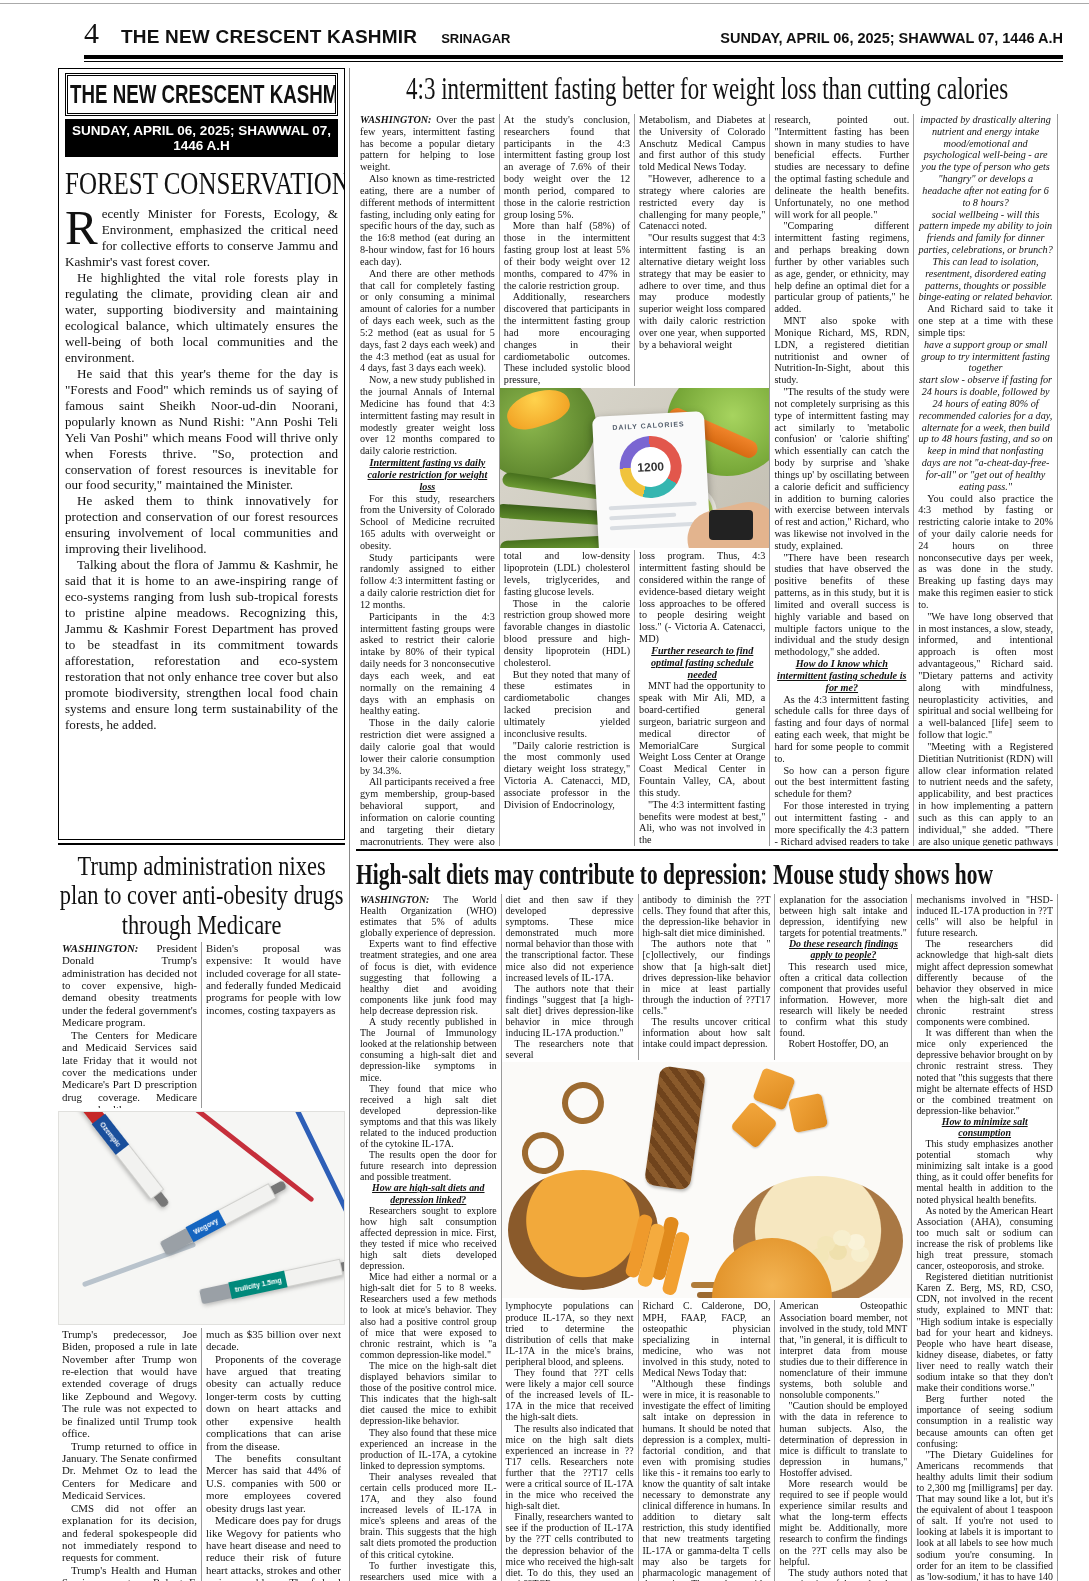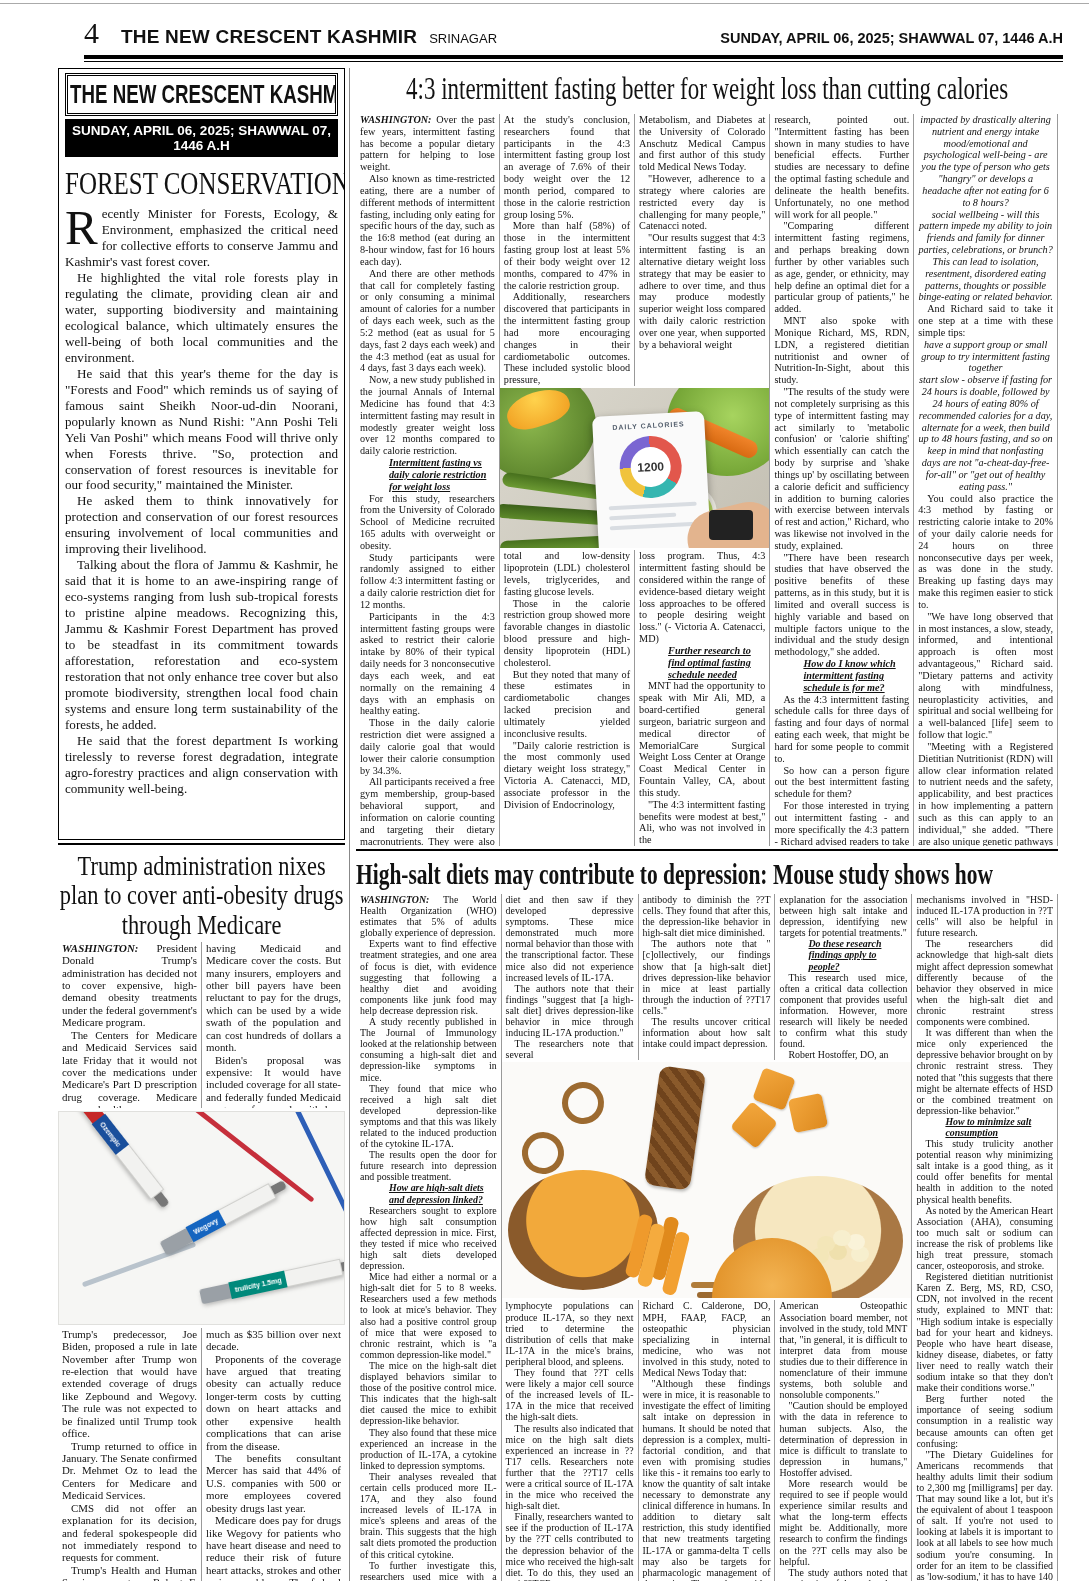--- a/index.html
+++ b/index.html
@@ -2,21 +2,21 @@
 <html><head>
 <meta charset="utf-8">
 <style>
   html,body{margin:0;padding:0;background:#e9e9e7;}
   .page{position:relative;width:1089px;height:1581px;background:#fff;margin:0 auto;overflow:hidden;
         font-family:"Liberation Serif",serif;color:#111;}
   .topline{height:1px;background:#aaa;margin:3px 0 0 0;}
   .pghead{display:flex;align-items:baseline;margin:12px 26px 0 84px;}
   .pgnum{font-size:30px;font-weight:400;margin-right:22px;}
   .mast{font-family:"Liberation Sans",sans-serif;font-weight:bold;font-size:19px;letter-spacing:.2px;}
-  .city{font-family:"Liberation Sans",sans-serif;font-size:13px;margin-left:8px;}
+  .city{font-family:"Liberation Sans",sans-serif;font-size:13px;margin-left:20px;font-weight:bold;}
   .pgdate{margin-left:auto;font-family:"Liberation Sans",sans-serif;font-weight:bold;font-size:14.5px;}
   .dbl{margin:5px 26px 0 84px;border-top:4px solid #000;border-bottom:1px solid #000;height:2px;}
   .content{display:flex;margin:6px 26px 0 58px;}
   .leftcol{width:287px;flex:none;}
   .rightcol{width:702px;flex:none;border-left:1px solid #888;margin-left:4px;padding-left:6px;}
 
   
   .edbox{border:1px solid #000;height:772px;overflow:hidden;padding:4px 6px;box-sizing:border-box;}
   .edmast{border:3px double #000;padding:3px 2px;text-align:left;overflow:hidden;}
   .edmast span{display:inline-block;white-space:nowrap;font-family:"Liberation Sans",sans-serif;
@@ -26,21 +26,21 @@
   .edtitle{margin:8px 0 4px 0;font-weight:400;font-size:32px;white-space:nowrap;width:352px;
            transform:scaleX(0.78);transform-origin:left center;text-align:center;}
   .edbody{height:610px;overflow:hidden;}
   .edbody p{font-size:13.1px;line-height:1.22;text-align:justify;margin:0;text-indent:12px;}
   .edbody p:first-child{text-indent:0;}
   .dropcap{float:left;font-size:49px;line-height:40px;padding:2px 4px 0 0;font-weight:400;}
 
   
   .col p{margin:0;text-align:justify;text-indent:9px;}
   .col p:first-child{text-indent:0;}
-  .col .subhead{font-weight:bold;font-style:italic;text-decoration:underline;text-indent:0;text-align:left;margin-left:29px;}
+  .col .subhead{font-weight:bold;font-style:italic;text-decoration:underline;text-indent:0;text-align:center;}
   .col .ital{font-style:italic;text-align:center;text-indent:0;}
   b{font-weight:bold;font-style:italic;}
 
   
   .fast-h1{margin:2px 0 4px 0;overflow:hidden;height:40px;}
   .fast-h1 span{display:inline-block;white-space:nowrap;width:949px;text-align:center;font-weight:400;
                 font-size:31px;transform:scaleX(0.74);transform-origin:left center;}
   .fbody{display:flex;height:732px;overflow:hidden;}
   .fbody .col{flex:1;overflow:hidden;padding:0 4px;border-right:1px solid #999;}
   .fbody .col:last-child{border-right:1px solid #999;}
@@ -174,37 +174,35 @@
           <span>THE NEW CRESCENT KASHMIR</span>
         </div>
         <div class="eddate">SUNDAY, APRIL 06, 2025; SHAWWAL 07, 1446 A.H</div>
         <h2 class="edtitle">FOREST CONSERVATION</h2>
         <div class="edbody">
             <p class="para"><span class="dropcap">R</span>ecently Minister for Forests, Ecology, &amp; Environment, emphasized the critical need for collective efforts to conserve Jammu and Kashmir's vast forest cover.</p>
             <p class="para">He highlighted the vital role forests play in regulating the climate, providing clean air and water, supporting biodiversity and maintaining ecological balance, which ultimately ensures the well-being of both local communities and the environment.</p>
             <p class="para">He said that this year's theme for the day is "Forests and Food" which reminds us of saying of famous saint Sheikh Noor-ud-din Noorani, popularly known as Nund Rishi: "Ann Poshi Teli Yeli Van Poshi" which means Food will thrive only when Forests thrive. "So, protection and conservation of forest resources is inevitable for our food security," maintained the Minister.</p>
             <p class="para">He asked them to think innovatively for protection and conservation of our forest resources ensuring involvement of local communities and improving their livelihood.</p>
             <p class="para">Talking about the flora of Jammu &amp; Kashmir, he said that it is home to an awe-inspiring range of eco-systems ranging from lush sub-tropical forests to pristine alpine meadows. Recognizing this, Jammu &amp; Kashmir Forest Department has proved to be steadfast in its commitment towards afforestation, reforestation and eco-system restoration that not only enhance tree cover but also promote biodiversity, strengthen local food chain systems and ensure long term sustainability of the forests, he added.</p>
-            <p class="para">He said that the forest department Is working tirelessly to reverse forest degradation, integrate agro-forestry practices and align conservation with community well-being.</p>
           </div>
       </section>
 
       <div class="secrule"></div>
 
       <section class="trump">
         <h2>
           <span>Trump administration nixes plan to cover anti-obesity drugs through Medicare</span>
         </h2>
         <div class="tcols toph">
           <div class="col">
               <p class="para"><b>WASHINGTON:</b> President Donald Trump's administration has decided not to cover expensive, high-demand obesity treatments under the federal government's Medicare program.</p>
               <p class="para">The Centers for Medicare and Medicaid Services said late Friday that it would not cover the medications under Medicare's Part D prescription drug coverage. Medicare covers health care expenses mainly for people age 65 and older.</p>
             </div>
           <div class="col">
-              <p class="para">having Medicaid and Medicare cover the costs. But many insurers, employers and other bill payers have been reluctant to pay for the drugs, which can be used by a wide swath of the population and can cost hundreds of dollars a month.</p>
               <p class="para">Biden's proposal was expensive: It would have included coverage for all state- and federally funded Medicaid programs for people with low incomes, costing taxpayers as</p>
             </div>
         </div>
 
         <div class="pens-img">
           <div class="syr1"></div>
           <div class="syr2"></div>
           <div class="syr3"></div>
           <div class="pen pen1">
             <span class="cap"></span>
@@ -418,21 +416,21 @@
                   <p class="para">The study authors noted that examination of the molecular</p>
                 </div>
             </div>
           </div>
 
           <div class="col">
               <p class="para">mechanisms involved in "HSD-induced IL-17A production in ??T cells" will also be helpful in future research.</p>
               <p class="para">The researchers did acknowledge that high-salt diets might affect depression somewhat differently because of the behavior they observed in mice when the high-salt diet and chronic restraint stress components were combined.</p>
               <p class="para">It was different than when the mice only experienced the depressive behavior brought on by chronic restraint stress. They noted that "this suggests that there might be alternate effects of HSD or the combined treatment on depression-like behavior."</p>
               <p class="subhead">How to minimize salt consumption</p>
-              <p class="para">This study trulicity another potential reason why minimizing salt intake is a good thing, as it could offer benefits for mental health in addition to the noted physical health benefits.</p>
+              <p class="para">This study emphasizes another potential stomach why minimizing salt intake is a good thing, as it could offer benefits for mental health in addition to the noted physical health benefits.</p>
               <p class="para">As noted by the American Heart Association (AHA), consuming too much salt or sodium can increase the risk of problems like high treat pressure, stomach cancer, osteoporosis, and stroke.</p>
               <p class="para">Registered dietitian nutritionist Karen Z. Berg, MS, RD, CSO, CDN, not involved in the recent study, explained to MNT that: "High sodium intake is especially bad for your heart and kidneys. People who have heart disease, kidney disease, diabetes, or fatty liver need to really watch their sodium intake so that they don't make their conditions worse."</p>
               <p class="para">Berg further noted the importance of seeing sodium consumption in a realistic way because amounts can often get confusing:</p>
               <p class="para">"The Dietary Guidelines for Americans recommends that healthy adults limit their sodium to 2,300 mg [milligrams] per day. That may sound like a lot, but it's the equivalent of about 1 teaspoon of salt. If you're not used to looking at labels it is important to look at all labels to see how much sodium you're consuming. In order for an item to be classified as 'low-sodium,' it has to have 140 mg of sodium or less per serving. Don't be fooled by labels that say 'less sodium'. That does not mean low sodium, it just means that it has less than the original."</p>
             </div>
         </div>
       </section>
     </div>
   </main>
 

